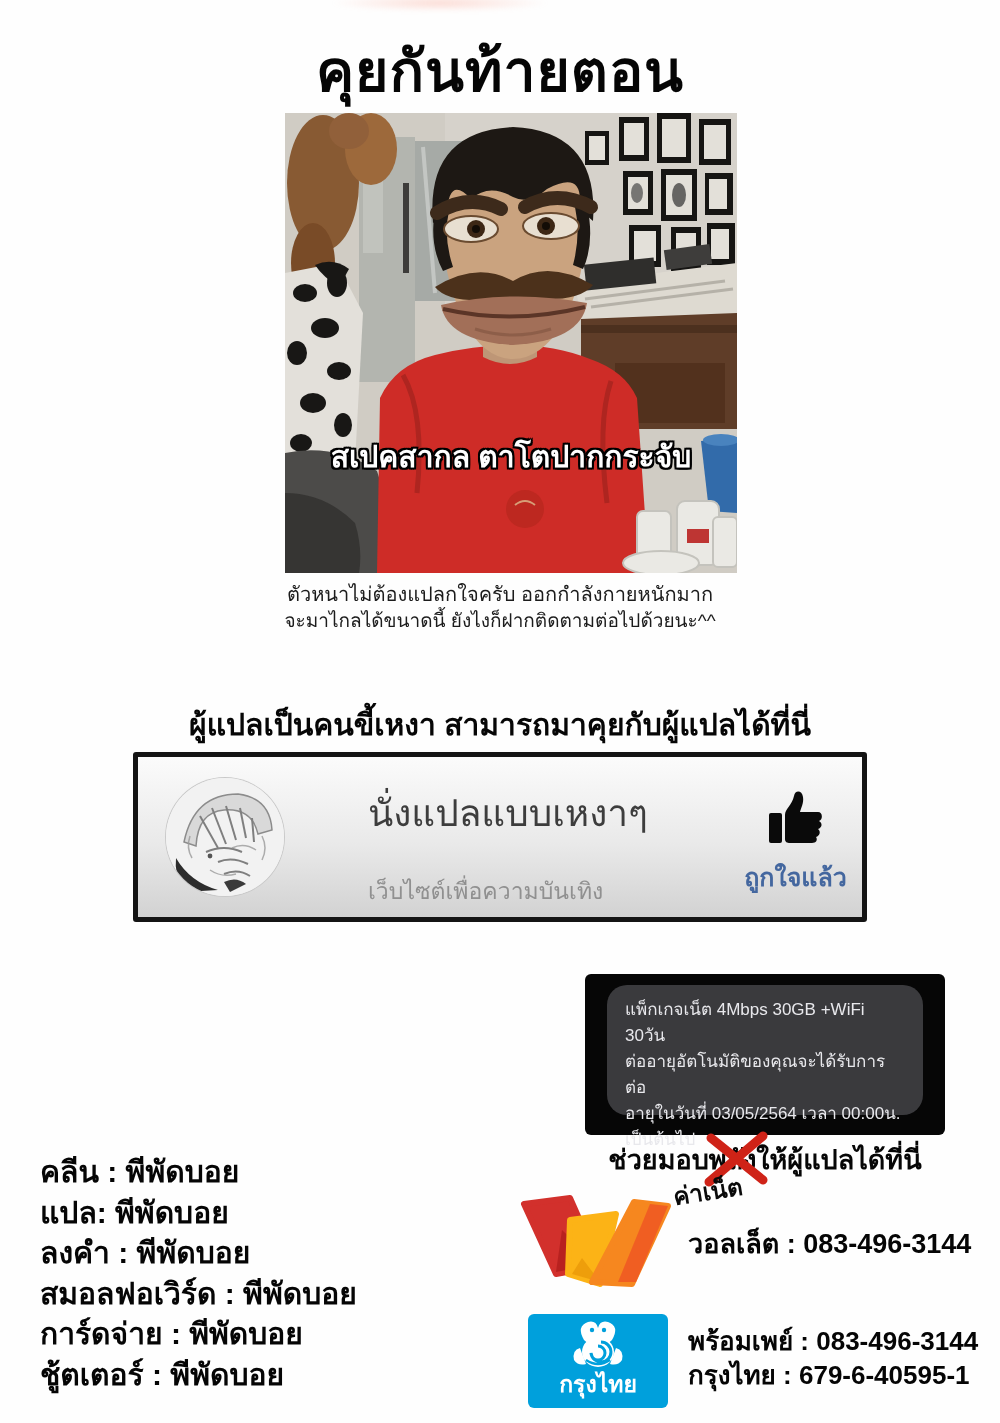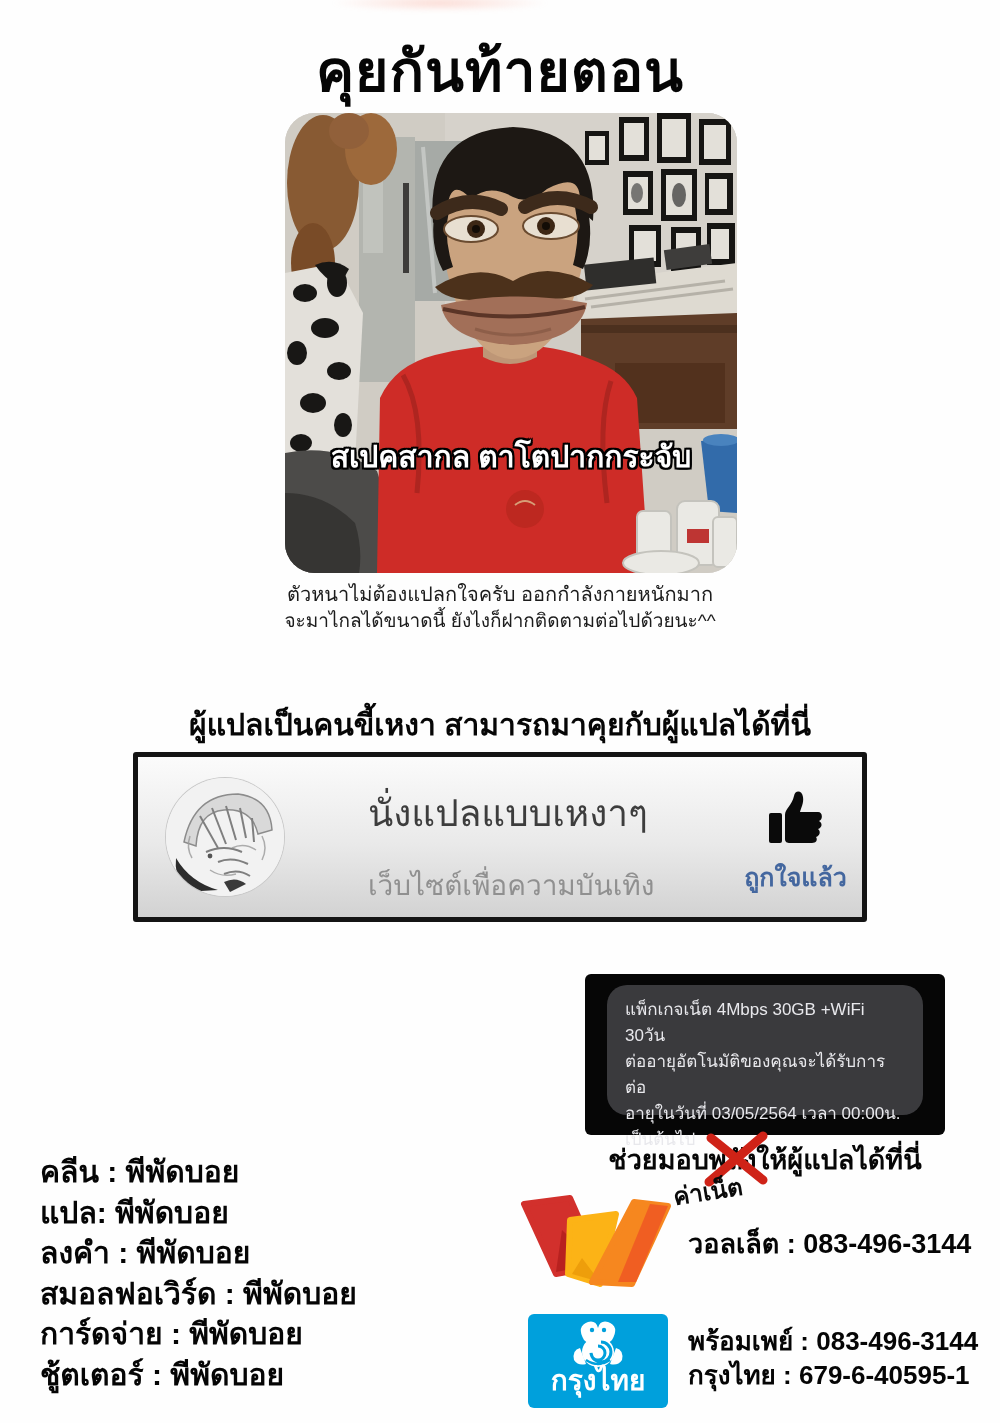--- a/index.html
+++ b/index.html
@@ -14,21 +14,21 @@
     background:radial-gradient(ellipse at center, rgba(248,160,140,0.35), rgba(248,160,140,0) 70%);
     filter:blur(2px);
   }
   .page-title{
     position:absolute; top:26px; left:0; width:100%;
     text-align:center; font-size:57px; font-weight:800; letter-spacing:1px; color:#050505;
   }
   
   .photo{
     position:absolute; left:285px; top:113px; width:452px; height:460px;
-    overflow:hidden; background:#d5d2cd;border-radius:30px;
+    overflow:hidden; background:#d5d2cd;
   }
   .photo svg{ display:block; width:100%; height:100%; }
   .photo-caption{
     position:absolute; left:0; top:320px; width:100%; text-align:center;
     font-size:30px; font-weight:700; color:#ffffff;
     text-shadow:-2px -2px 0 #000, 2px -2px 0 #000, -2px 2px 0 #000, 2px 2px 0 #000,
                  0 -2px 0 #000, 0 2px 0 #000, -2px 0 0 #000, 2px 0 0 #000;
   }
   
   .intro{ position:absolute; top:580px; left:0; width:100%; text-align:center; color:#1c1c1c; }
@@ -47,21 +47,21 @@
     background:linear-gradient(180deg,#fbfbfb 0%, #e9e9e9 55%, #d2d2d2 100%);
     display:flex; align-items:center;
   }
   .fb-avatar{
     position:absolute; left:28px; top:21px; width:118px; height:118px; border-radius:50%;
     overflow:hidden; background:#f0f0f0; box-shadow:0 0 0 1px #c9c9c9;
   }
   .fb-avatar svg{ width:100%; height:100%; display:block; }
   .fb-text{ position:absolute; left:230px; top:26px; }
   .fb-name{ font-size:37px; color:#3d3d3d; font-weight:500; }
-  .fb-sub{ font-size:28px; color:#909090; margin-top:21px; }
+  .fb-sub{ font-size:23px; color:#909090; margin-top:31px; }
   .fb-like{ position:absolute; left:600px; top:30px; width:115px; text-align:center; }
   .fb-like svg{ width:58px; height:62px; display:block; margin:0 auto; }
   .fb-liked{ font-size:25px; color:#44679f; margin-top:8px; font-weight:600; }
   
   .keyword{
     position:absolute; top:933px; left:0; width:100%; text-align:center;
     font-size:30px; font-weight:800; color:#060606;
   }
   
   .sms{
@@ -95,21 +95,21 @@
   .wallet-line{
     position:absolute; left:688px; top:1222px; font-size:27px; font-weight:800; color:#050505;
   }
   .ktb-logo{
     position:absolute; left:528px; top:1314px; width:140px; height:94px;
     background:#00a0dc; border-radius:6px;
   }
   .ktb-logo svg{ position:absolute; left:50%; top:6px; transform:translateX(-50%); width:72px; height:54px; }
   .ktb-name{
     position:absolute; left:0; bottom:6px; width:100%; text-align:center;
-    color:#ffffff; font-size:28px; font-weight:700;
+    color:#ffffff; font-size:23px; font-weight:700;
   }
   .bank-lines{ position:absolute; left:688px; top:1324px; }
   .bank-lines div{ font-size:26px; font-weight:800; line-height:34px; color:#050505; }
 </style>
 </head>
 <body>
 
 <div class="page">
 
   <div class="top-smudge"></div>

